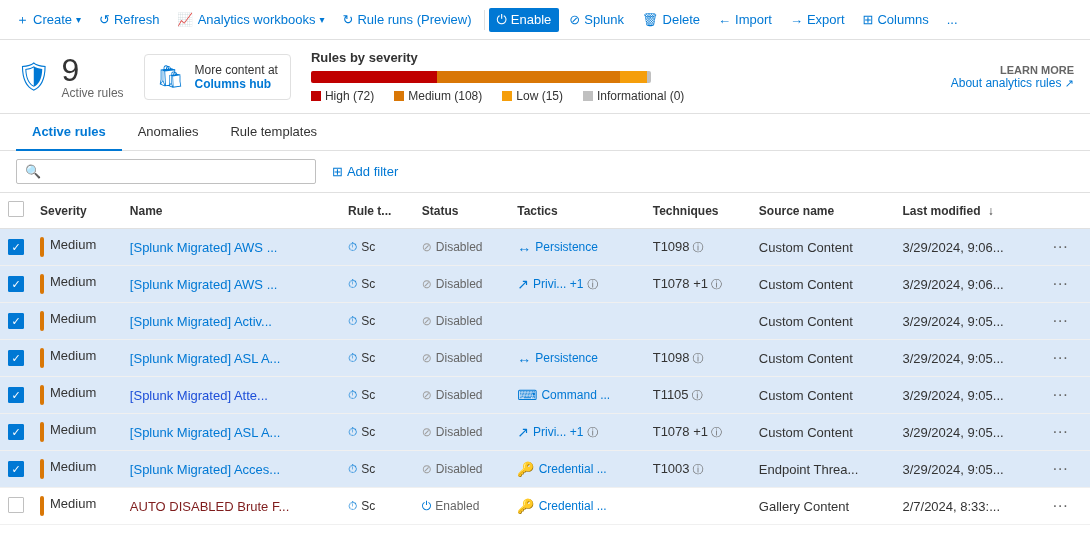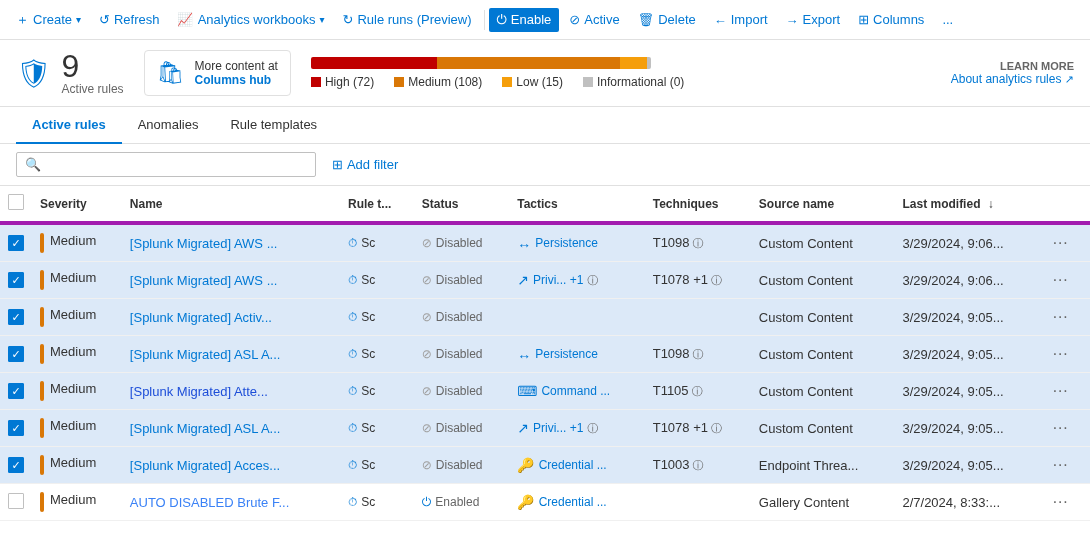--- a/index.html
+++ b/index.html
@@ -68,21 +68,21 @@
       border: 1px solid #c0c0c0; border-radius: 2px; padding: 4px 8px;
       width: 300px; background: #fff;
     }
     .search-box input { border: none; outline: none; font-size: 13px; color: #666; width: 100%; }
     .search-icon { color: #666; font-size: 13px; }
     .add-filter-btn { display: flex; align-items: center; gap: 4px; color: #0078d4; cursor: pointer; font-size: 13px; padding: 4px 8px; }
 
     
     .table-container { overflow-y: auto; height: calc(540px - 185px); }
     table { width: 100%; border-collapse: collapse; }
-    thead tr { background: #fff; border-bottom: 4px solid #a21caf; }
+    thead tr { background: #fff; border-bottom: 1px solid #a21caf; }
     thead th {
       padding: 8px 8px; text-align: left; font-size: 12px; font-weight: 600;
       color: #333; white-space: nowrap; position: sticky; top: 0; background: #fff;
       border-bottom: 1px solid #e0e0e0;
     }
     tbody tr { border-bottom: 1px solid #f0f0f0; }
     tbody tr.selected-row { background: #dce9f8; }
     td { padding: 8px 8px; font-size: 13px; color: #333; white-space: nowrap; }
     .checkbox-cell { width: 32px; }
     .severity-indicator { display: flex; align-items: flex-start; gap: 6px; }
@@ -127,21 +127,21 @@
     <span>↻</span>
     <span>Rule runs (Preview)</span>
   </button>
   <div class="toolbar-sep"></div>
   <button class="toolbar-btn active-btn">
     <span>⏻</span>
     <span>Enable</span>
   </button>
   <button class="toolbar-btn">
     <span>⊘</span>
-    <span>Active</span>
+    <span>Splunk</span>
   </button>
   <button class="toolbar-btn">
     <span>🗑</span>
     <span>Delete</span>
   </button>
   <button class="toolbar-btn">
     <span>←</span>
     <span>Import</span>
   </button>
   <button class="toolbar-btn">
@@ -168,20 +168,21 @@
 
   <div class="content-hub-block">
     <span class="content-hub-icon">🛍</span>
     <div>
       <div style="font-size:12px;color:#333;">More content at</div>
       <div class="content-hub-text">Columns hub</div>
     </div>
   </div>
 
   <div class="severity-block">
+    <div class="severity-title">Rules by severity</div>
     <div class="severity-bar">
       <div class="sev-high" style="width:37%"></div>
       <div class="sev-medium" style="width:54%"></div>
       <div class="sev-low" style="width:8%"></div>
       <div class="sev-info" style="width:1%"></div>
     </div>
     <div class="severity-legend">
       <div class="legend-item">
         <span class="legend-dot" style="background:#c00000;"></span>
         <span>High (72)</span>
@@ -539,21 +540,21 @@
         <tr>
     <td class="checkbox-cell">
       <div class="checkbox-styled "></div>
     </td>
     <td>
       <div class="severity-indicator">
         <div class="sev-bar-indicator sev-med"></div>
         <span>Medium</span>
       </div>
     </td>
-    <td style="color:#3b82f6;cursor:pointer;">AUTO DISABLED Brute F...</td>
+    <td style="color:#7f1d1d;cursor:pointer;">AUTO DISABLED Brute F...</td>
     <td>
       <div class="rule-type">
         <span style="color:#0078d4;">⏱</span>
         <span>Sc</span>
       </div>
     </td>
     <td>
       <div class="status-badge">
         <span class="enabled-icon">⏻</span>
         <span>Enabled</span>

